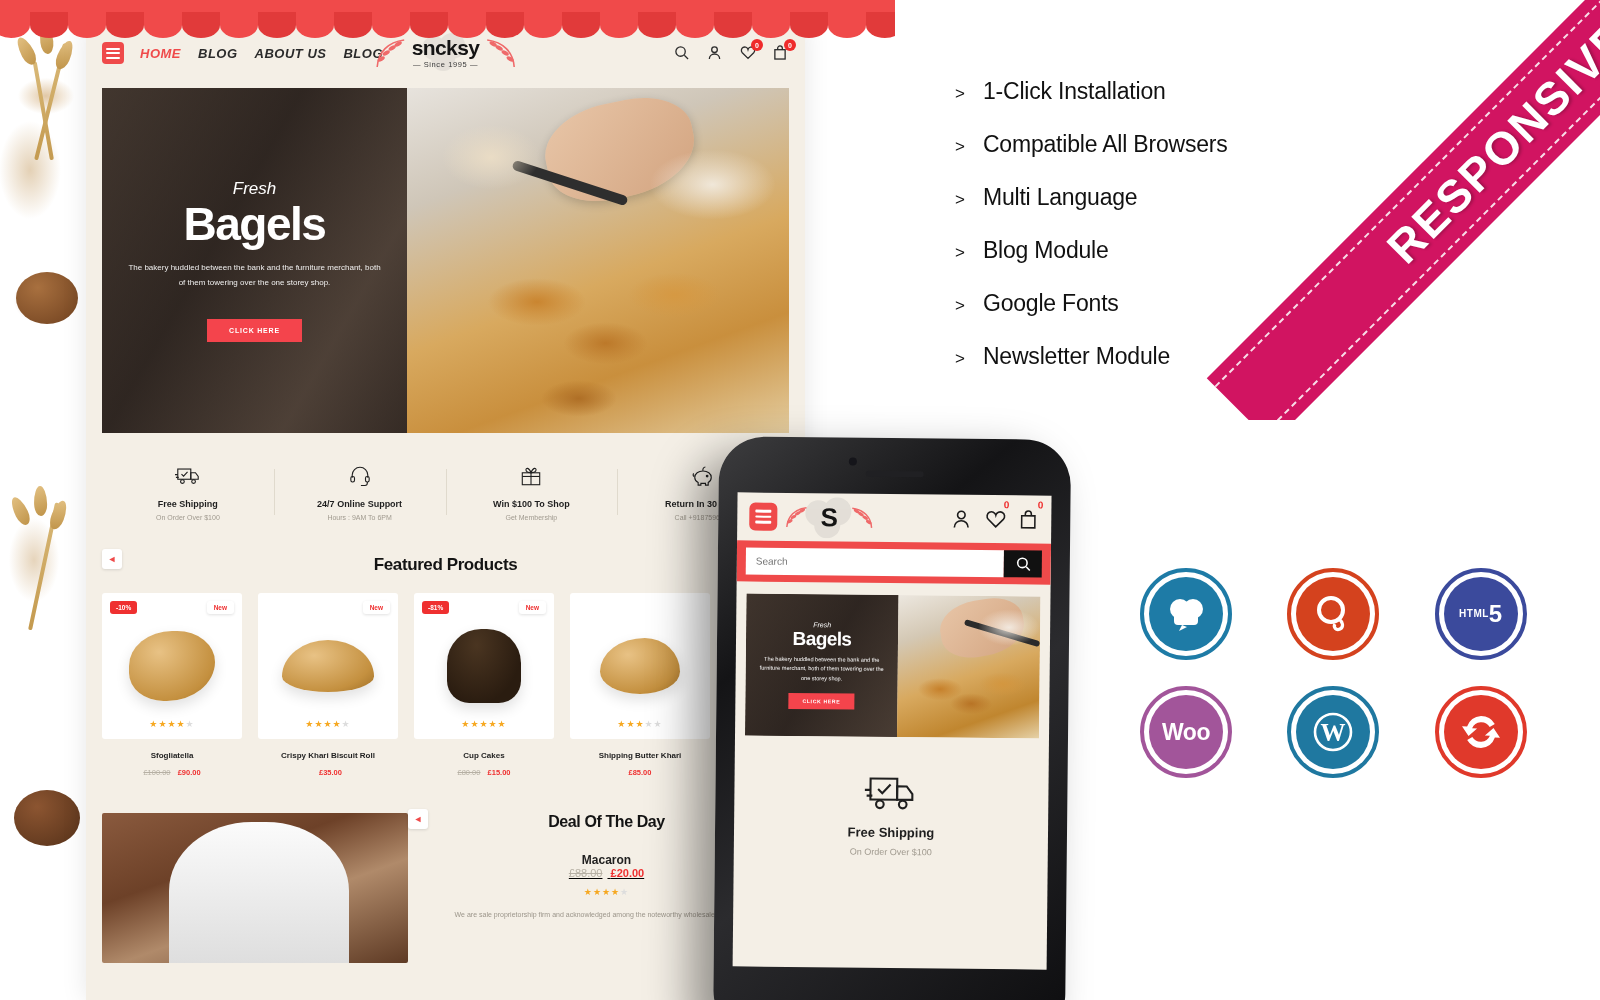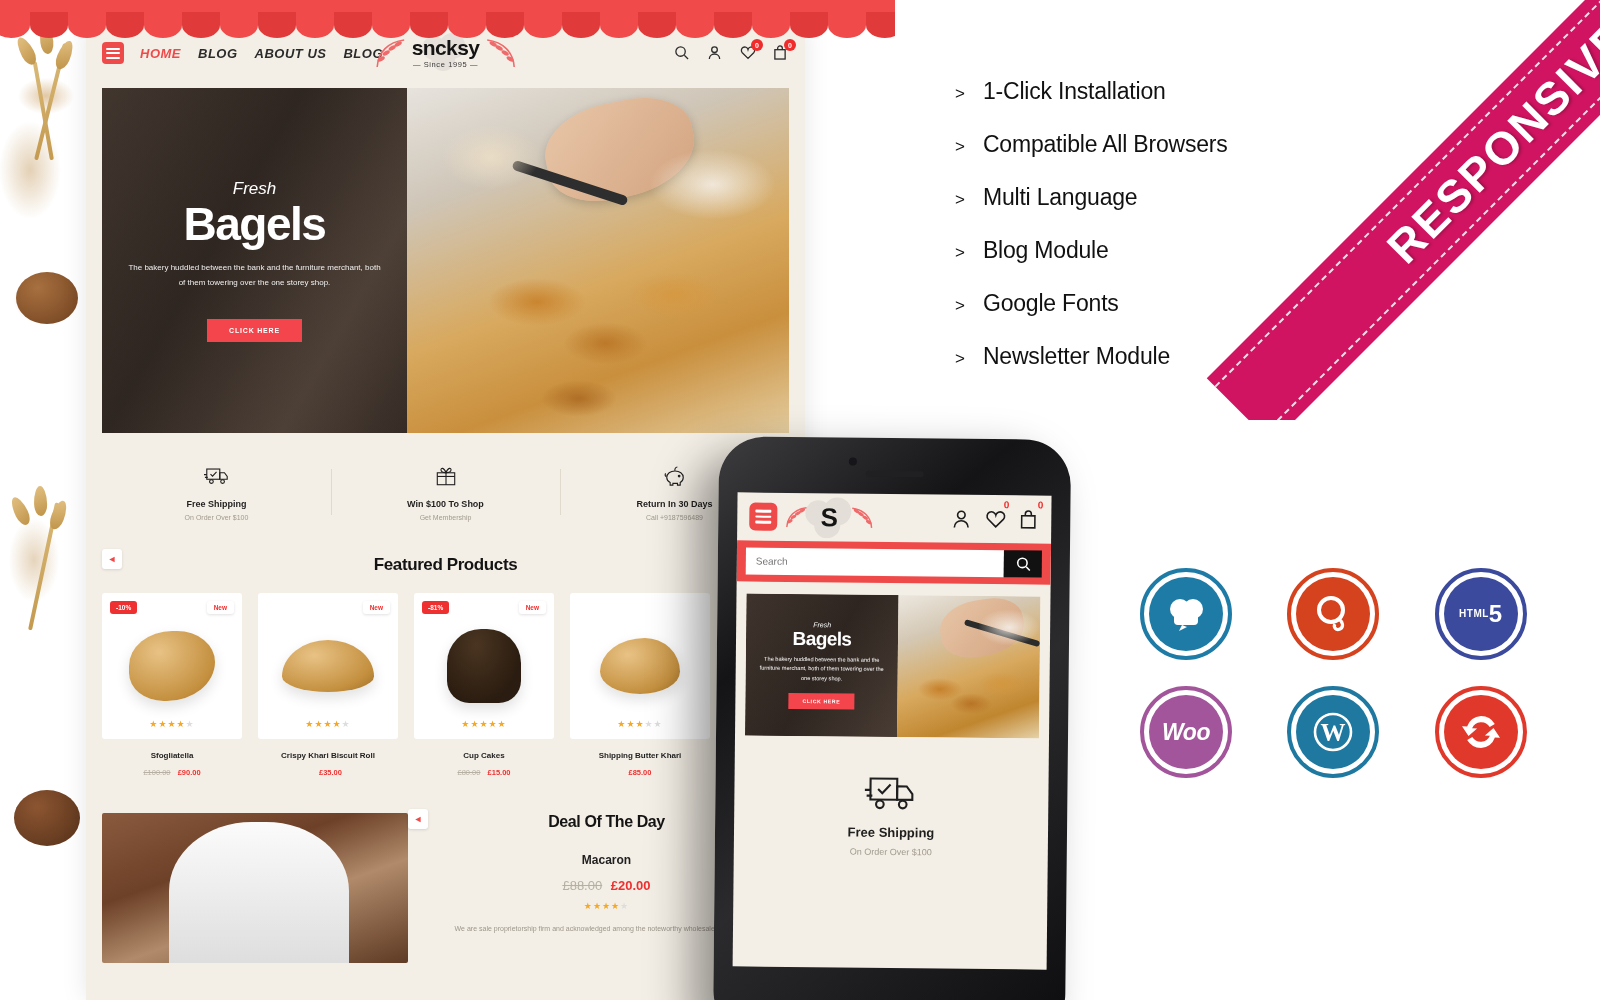--- a/index.html
+++ b/index.html
@@ -140,21 +140,21 @@
 
   
   .deal { display:flex; margin: 36px 16px 0; gap:16px; }
   .deal .chef { width:306px; height:150px; border-radius:2px;
       background: linear-gradient(160deg,#8a5a3e 0%,#6d4128 35%,#b08a6a 60%,#5e3a24 100%); position:relative; overflow:hidden; }
   .deal .chef:after { content:""; position:absolute; left:22%; top:6%; width:180px; height:150px;
       background:linear-gradient(#fbfbfb,#dcdcdc); border-radius:46% 46% 0 0; }
   .deal .dbody { flex:1; text-align:center; position:relative; }
   .deal .dbody h2 { font-size:16px; font-weight:bold; color:#141414; letter-spacing:-.4px; }
   .deal .dname { font-size:12px; font-weight:bold; margin-top:22px; color:#1f1f1f; }
-  .deal .dprice { font-size:13px; margin-top:11px; }
+  .deal .dprice { font-size:11px; margin-top:0;text-decoration:underline; }
   .deal .dstars { margin-top:8px; font-size:9px; color:#ddd; letter-spacing:1px; }
   .deal .dstars b { color:#f6a821; font-weight:normal; }
   .deal .ddesc { font-size:7px; color:#9c968b; margin-top:12px; line-height:1.8; padding:0 8px; }
 
   
   #phone {
     position:absolute; left:716px; top:438px; width:352px; height:600px; z-index:30;
     transform: rotate(0.6deg);
   }
   .phone-body { position:absolute; inset:0; border-radius:46px;
@@ -384,20 +384,32 @@
             <rect x="3" y="3" width="14" height="11"></rect>
               <path d="M17 7h5l3 4v3h-8z"></path>
             <circle cx="8" cy="16.5" r="2"></circle>
               <circle cx="20" cy="16.5" r="2"></circle>
             <path d="M7 8.5l2.2 2.2L13.5 6"></path>
               <path d="M0 9h3M1 12h3"></path>
             </svg>
         </div>
         <div class="stitle">Free Shipping</div>
         <div class="ssub">On Order Over $100</div>
+      </div>
+      <div class="service">
+        <div class="sicon">
+          <svg width="22" height="22" viewBox="0 0 24 24" fill="none" stroke="#1f1f1f" stroke-width="1.2">
+            <path d="M3.5 14v-3a8.5 8.5 0 0 1 17 0v3"></path>
+            <rect x="2" y="12.5" width="4" height="6" rx="1.8"></rect>
+              <rect x="18" y="12.5" width="4" height="6" rx="1.8"></rect>
+            <path d="M20 18.5v1.2a2.6 2.6 0 0 1-2.6 2.6H13"></path>
+            </svg>
+        </div>
+        <div class="stitle">24/7 Online Support</div>
+        <div class="ssub">Hours : 9AM To 6PM</div>
       </div>
       <div class="service">
         <div class="sicon">
           <svg width="22" height="22" viewBox="0 0 24 24" fill="none" stroke="#1f1f1f" stroke-width="1.2">
             <rect x="2.5" y="8.5" width="19" height="13"></rect>
               <line x1="12" y1="8.5" x2="12" y2="21.5"></line>
             <line x1="2.5" y1="12.5" x2="21.5" y2="12.5"></line>
             <path d="M12 8.5C9 8.5 6.5 7.4 6.5 5.3S9.6 2 12 8.5z"></path>
               <path d="M12 8.5c3 0 5.5-1.1 5.5-3.2S14.4 2 12 8.5z"></path>
             </svg>
@@ -664,21 +676,21 @@
 
     <div class="tech" style="color:#3b4a9c;">
       <div class="ring"></div>
         <div class="disc"></div>
       <div class="glyph" style="flex-direction:row;line-height:1;">
         <span style="font-size:10px;letter-spacing:.5px;">HTML</span>
         <span style="font-size:24px;margin-top:-1px;">5</span>
       </div>
     </div>
 
-    <div class="tech" style="color:#a2559a;font-style:italic;">
+    <div class="tech" style="color:#a2559a;">
       <div class="ring"></div>
         <div class="disc"></div>
       <div class="glyph" style="font-size:23px;letter-spacing:-.5px;">Woo</div>
     </div>
 
     <div class="tech" style="color:#1f78a0;">
       <div class="ring"></div>
         <div class="disc"></div>
       <div class="glyph">
         <svg width="52" height="52" viewBox="0 0 52 52" fill="none" stroke="#fff" stroke-width="2.6">

